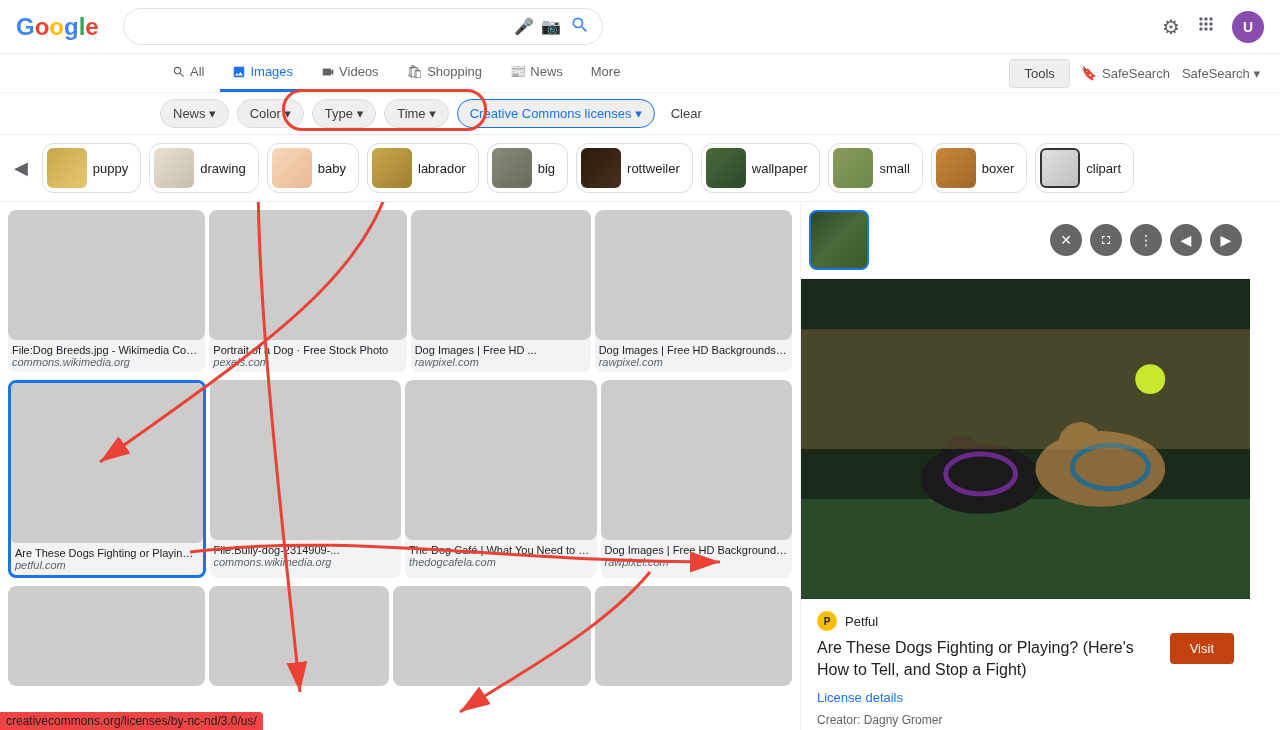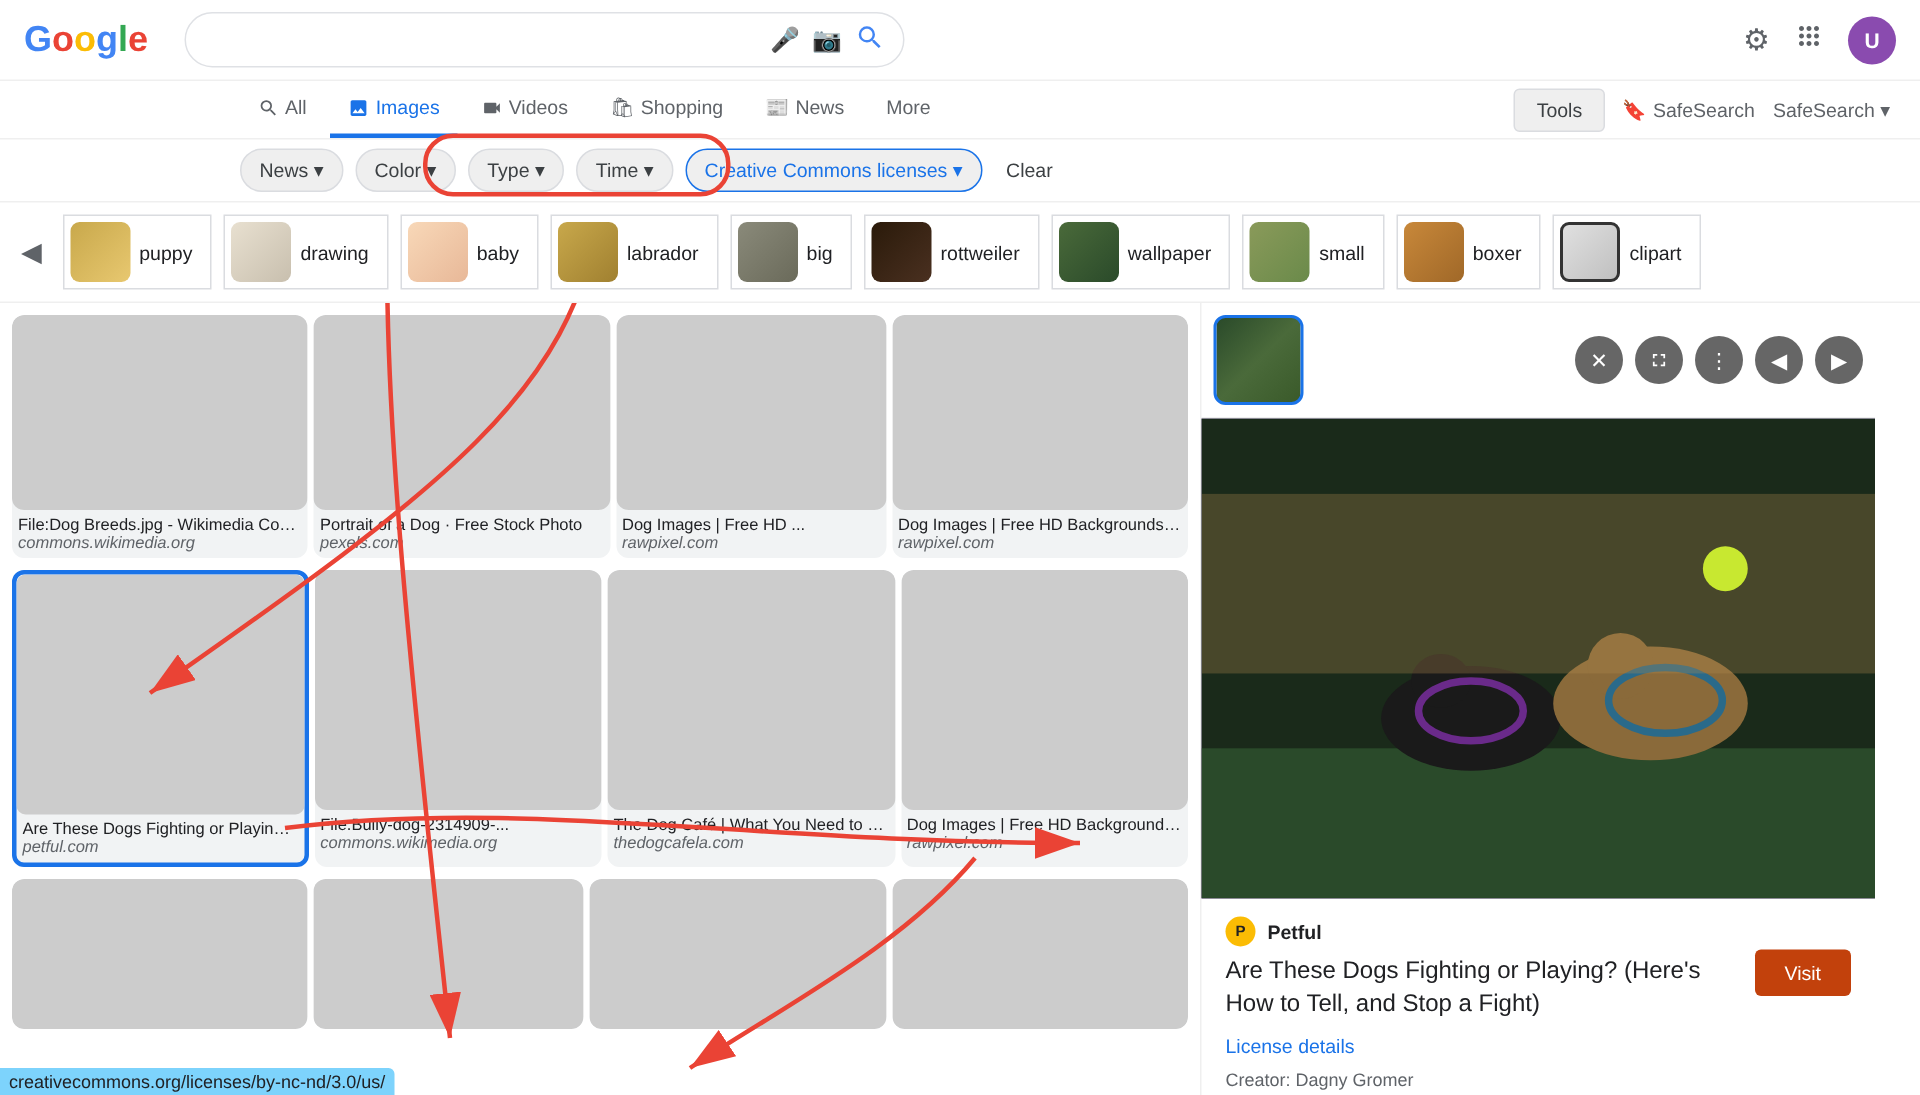--- a/index.html
+++ b/index.html
@@ -30,21 +30,21 @@
     #collections-btn { color: #5f6368; font-size: 13px; cursor: pointer; display: flex; align-items: center; gap: 4px; }
 
     
     #filter-row { display: flex; align-items: center; padding: 6px 160px; gap: 8px; border-bottom: 1px solid #efefef; position: relative; }
     .filter-btn { padding: 6px 12px; border: 1px solid #dadce0; border-radius: 16px; font-size: 13px; color: #3c4043; cursor: pointer; display: flex; align-items: center; gap: 4px; }
     .filter-btn.cc-active { color: #1a73e8; border-color: #1a73e8; font-weight: 500; }
     .clear-btn { font-size: 13px; color: #3c4043; cursor: pointer; padding: 6px 8px; }
 
     
     #chips-row { display: flex; align-items: center; padding: 8px 8px; gap: 8px; overflow: hidden; border-bottom: 1px solid #efefef; background: #fff; }
-    .chip { display: flex; align-items: center; gap: 6px; border: 1px solid #dadce0; border-radius: 0; padding: 4px 12px 4px 4px; cursor: pointer; font-size: 13px; color: #202124; white-space: nowrap; }
+    .chip { display: flex; align-items: center; gap: 6px; border: 1px solid #dadce0; border-radius: 12px; padding: 4px 12px 4px 4px; cursor: pointer; font-size: 13px; color: #202124; white-space: nowrap; }
     .chip img, .chip-img { width: 40px; height: 40px; border-radius: 6px; object-fit: cover; background: #ddd; }
     .chip-nav { font-size: 18px; color: #5f6368; cursor: pointer; padding: 4px 6px; }
 
     
     #main { display: flex; }
     #results-grid { flex: 1; padding: 8px 8px 8px 8px; display: flex; flex-direction: column; gap: 4px; }
     .grid-row { display: flex; gap: 4px; }
     .img-card { position: relative; cursor: pointer; border-radius: 8px; overflow: hidden; background: #f1f3f4; flex: 1; }
     .img-card .img-placeholder { width: 100%; background: #ccc; }
     .img-card .img-label { font-size: 11px; color: #202124; margin-top: 2px; overflow: hidden; text-overflow: ellipsis; white-space: nowrap; }
@@ -57,28 +57,28 @@
     #side-panel-header { display: flex; align-items: center; padding: 8px; gap: 8px; border-bottom: 1px solid #efefef; }
     .thumb-selected { width: 60px; height: 60px; border-radius: 8px; background: #4a90d9; border: 2px solid #1a73e8; }
     #side-panel-controls { margin-left: auto; display: flex; gap: 8px; align-items: center; }
     .sp-btn { width: 32px; height: 32px; border-radius: 50%; background: rgba(0,0,0,0.6); display: flex; align-items: center; justify-content: center; cursor: pointer; color: white; font-size: 14px; }
     .sp-btn.close-btn { background: rgba(0,0,0,0.6); }
     #side-panel-img { width: 100%; height: 320px; background: #1a1a2e; display: flex; align-items: center; justify-content: center; overflow: hidden; }
     #side-panel-img svg { width: 100%; height: 100%; }
     #side-panel-body { padding: 12px 16px; flex: 1; overflow-y: auto; }
     .sp-source { display: flex; align-items: center; gap: 8px; margin-bottom: 6px; }
     .sp-source-icon { width: 20px; height: 20px; border-radius: 50%; background: #fbbc04; display: flex; align-items: center; justify-content: center; font-size: 10px; font-weight: bold; }
-    .sp-source-name { font-size: 13px; color: #202124; font-weight: 700; }
+    .sp-source-name { font-size: 13px; color: #202124; font-weight: 400; }
     .sp-title { font-size: 16px; font-weight: 500; color: #202124; margin-bottom: 8px; line-height: 1.4; }
     .visit-btn { float: right; padding: 8px 20px; background: #c2410c; color: white; border-radius: 4px; font-size: 13px; cursor: pointer; border: none; margin-top: -4px; }
     .sp-license { color: #1a73e8; font-size: 13px; font-weight: 500; cursor: pointer; display: block; margin-bottom: 6px; }
     .sp-meta { font-size: 12px; color: #5f6368; line-height: 1.6; }
 
     
-    #url-bar { position: fixed; bottom: 0; left: 0; font-size: 12px; color: #202124; background: #7dd3fc; padding: 2px 6px; border-radius: 0 4px 0 0; z-index: 100; }
+    #url-bar { position: fixed; bottom: 0; left: 0; font-size: 12px; color: #202124; background: #ef4444; padding: 2px 6px; border-radius: 0 4px 0 0; z-index: 100; }
 
     
     .c-golden { background: linear-gradient(135deg, #c8a84b, #7a9e3a, #5a8a2e); }
     .c-white-pup { background: linear-gradient(135deg, #e8e0d0, #c8bfae, #a0956e); }
     .c-chart { background: linear-gradient(135deg, #f0f0f0, #d0d0d0, #b0b0b0); }
     .c-collie { background: linear-gradient(135deg, #8a7a5a, #c8a870, #e0d0a0); }
     .c-dogs-fight { background: linear-gradient(135deg, #2a4a2a, #4a6a3a, #3a5a2a); }
     .c-bully { background: linear-gradient(135deg, #2a1a0a, #4a3a2a, #6a4a2a); }
     .c-cafe { background: linear-gradient(135deg, #3a2a1a, #5a4a2a, #7a6a3a); }
     .c-gray-dog { background: linear-gradient(135deg, #888, #666, #aaa); }

